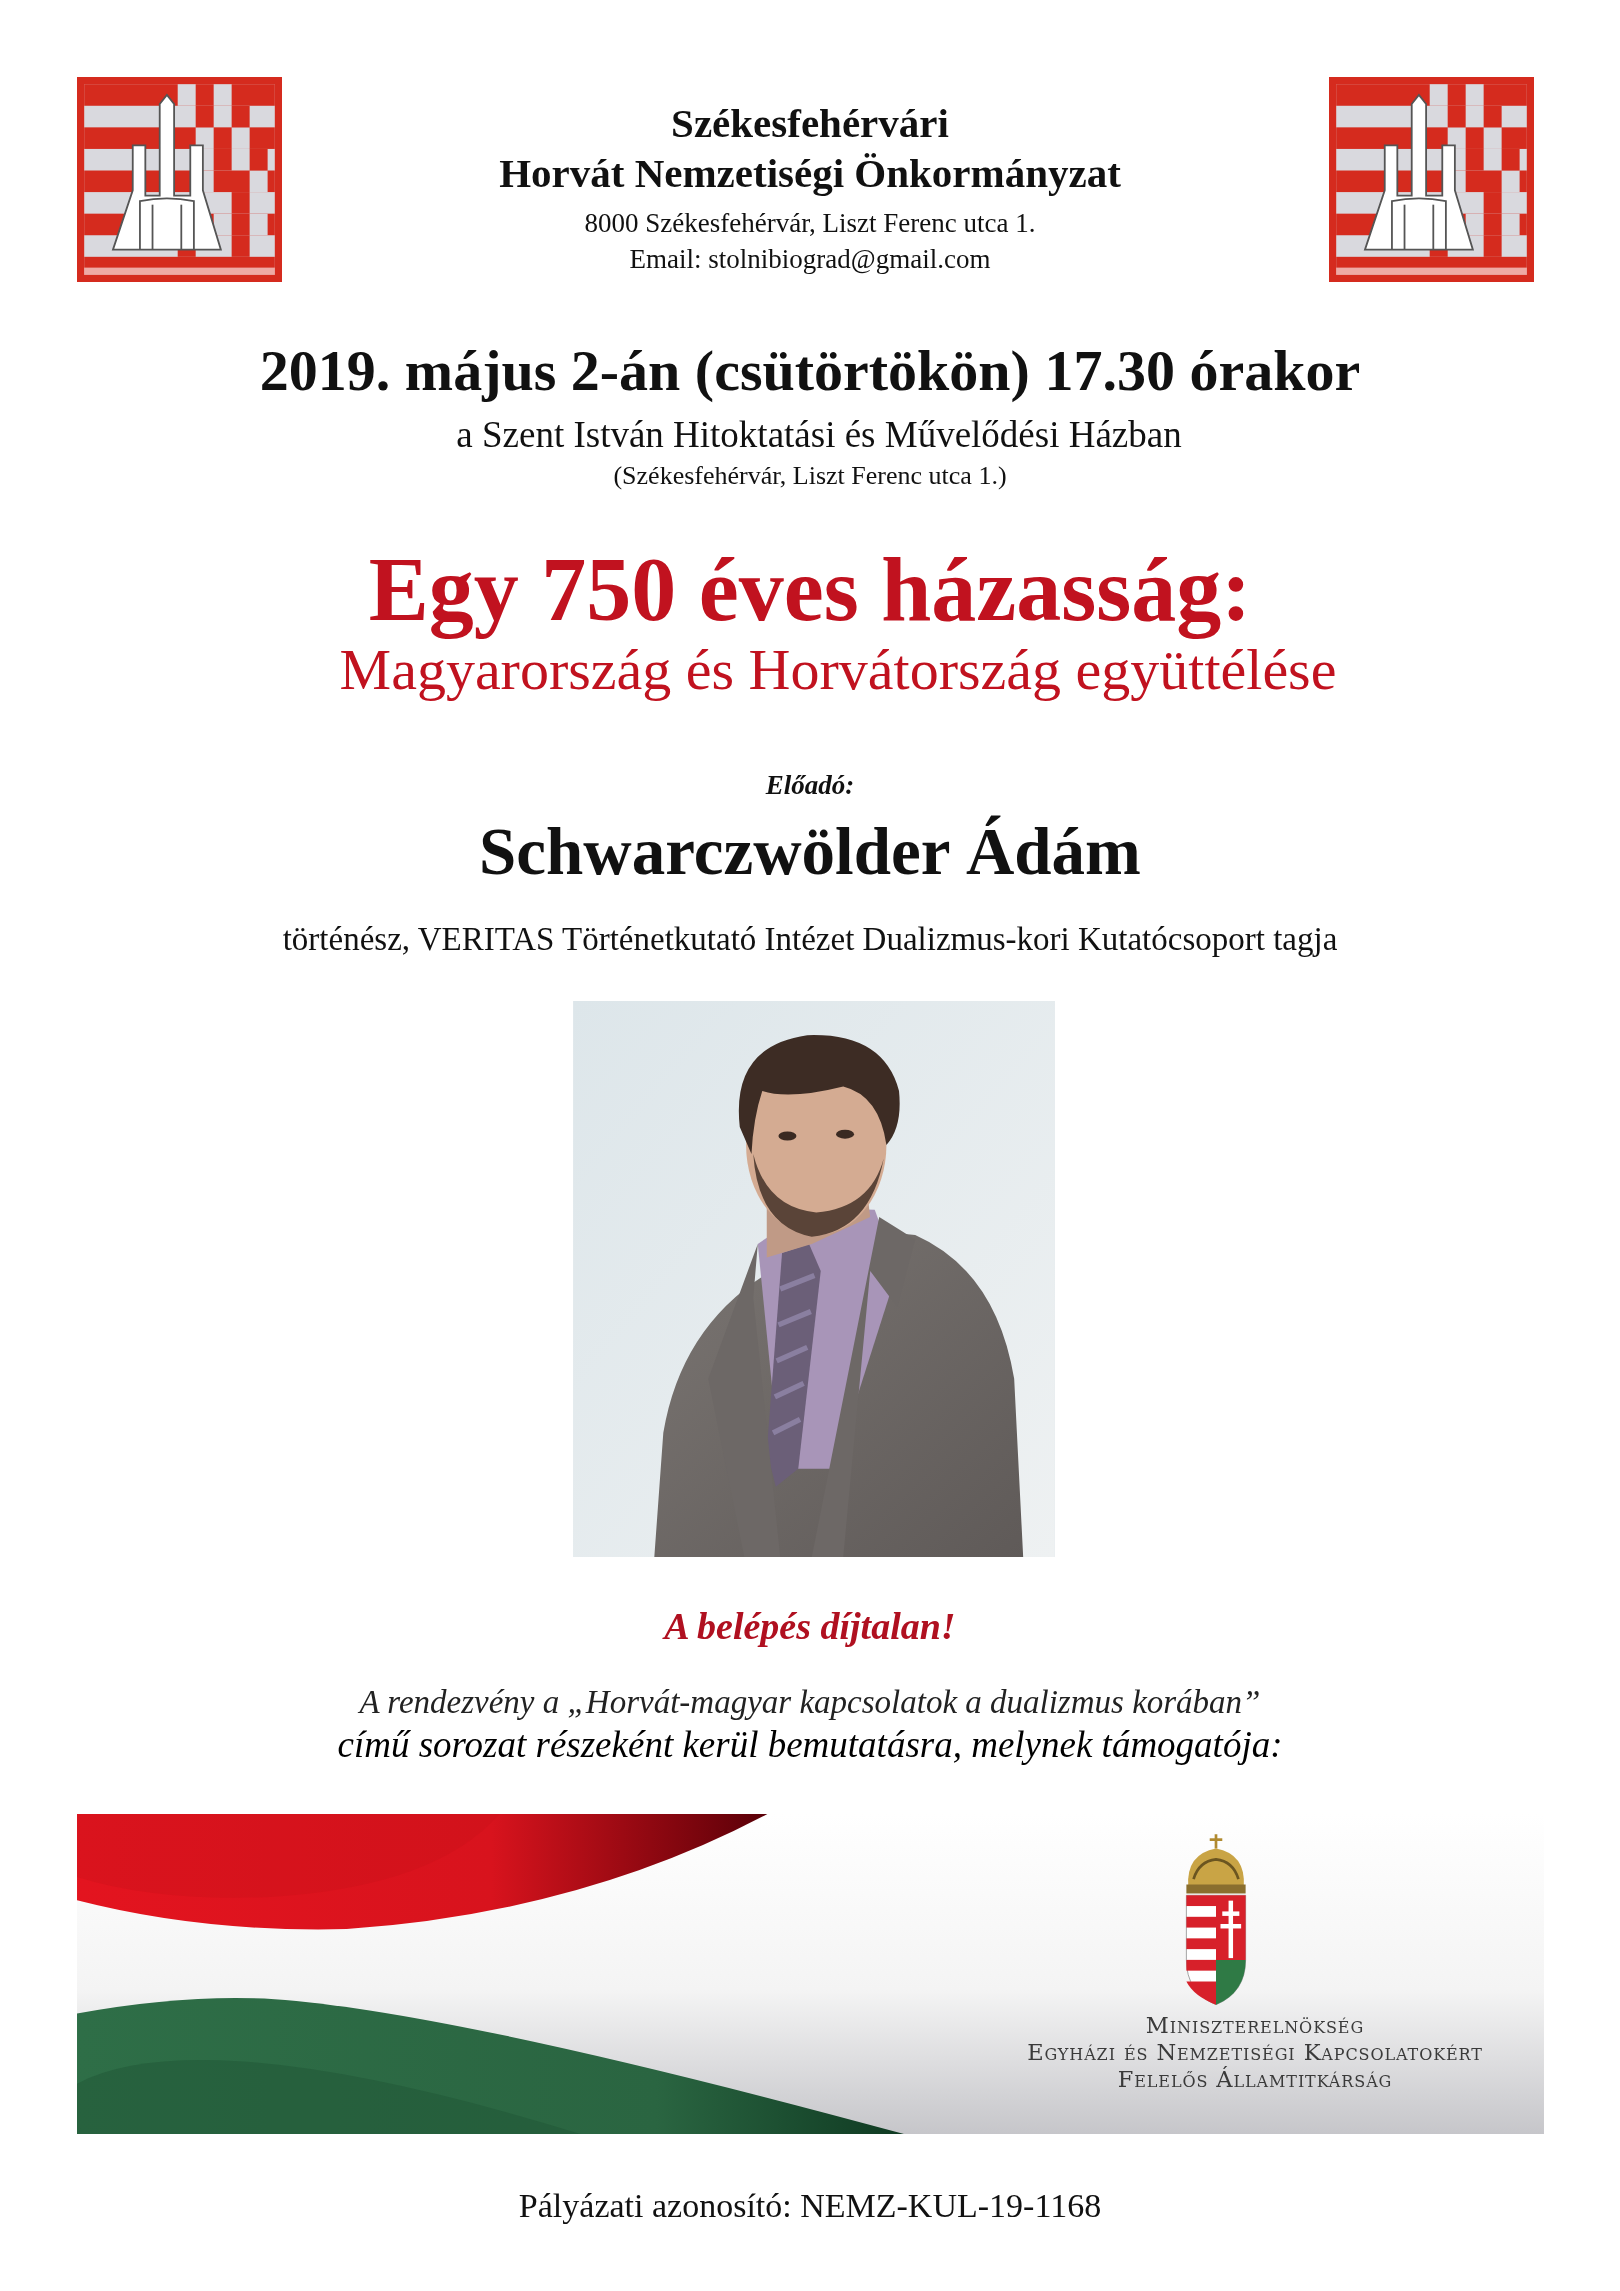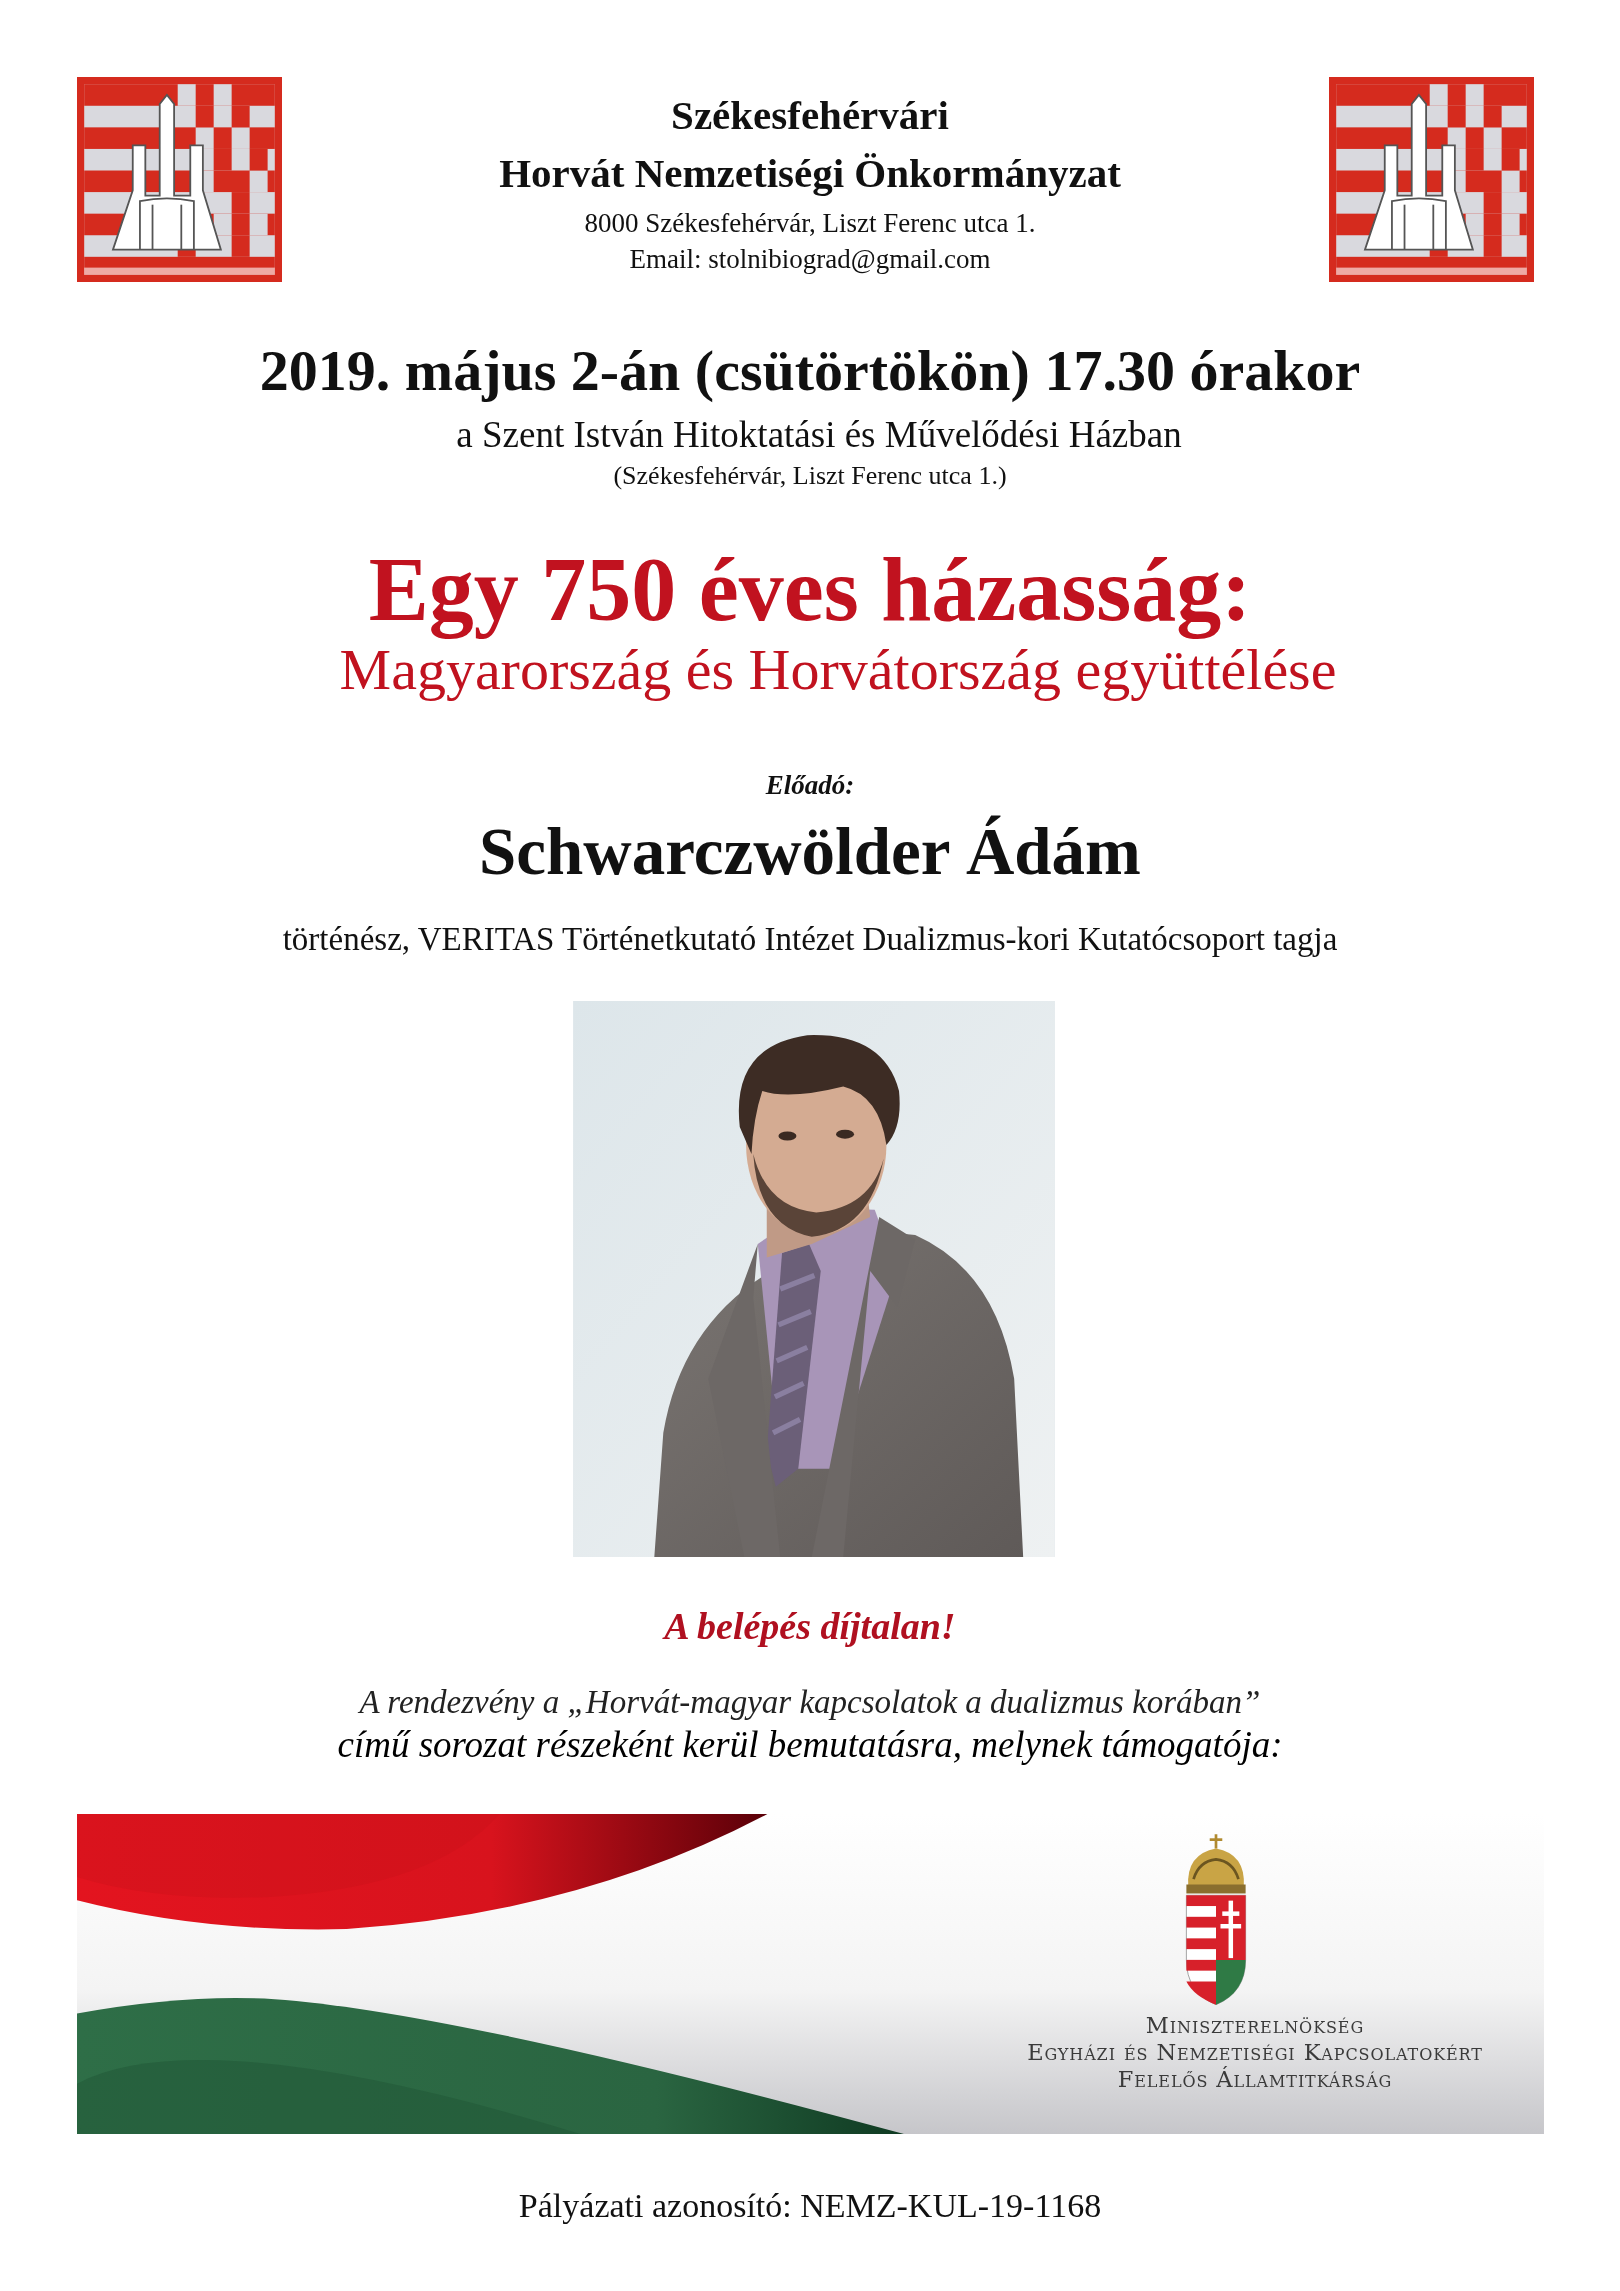--- a/index.html
+++ b/index.html
@@ -1,21 +1,21 @@
 <!DOCTYPE html>
 <html style="font-size:14.4px"><head>
 <meta charset="utf-8">
 <style>
   html, body { margin: 0; padding: 0; background: #ffffff; }
   body { width: 1620px; height: 2292px; position: relative; overflow: hidden; font-family: "Liberation Serif", serif; color: #111; }
   .abs { position: absolute; }
   .center { left: 0; width: 1620px; text-align: center; white-space: nowrap; }
   .logo { width: 205px; height: 205px; top: 77px; }
   .logo svg { width: 100%; height: 100%; display: block; }
-  #org-name-1 { top: 88px; font-size: 41px; font-weight: bold; line-height: 54px; }
+  #org-name-1 { top: 96px; font-size: 41px; font-weight: bold; line-height: 54px; }
   #org-name-2 { top: 146px; font-size: 41px; font-weight: bold; line-height: 54px; }
   #org-address { top: 205px; font-size: 27px; line-height: 36px; }
   #org-email { top: 241px; font-size: 27px; line-height: 36px; }
   #event-date { top: 335px; font-size: 58px; font-weight: bold; line-height: 72px; }
   #event-venue { top: 410px; font-size: 37px; font-weight: normal; line-height: 49px; padding-left: 9px; }
   #event-venue-address { top: 459px; font-size: 26px; line-height: 34px; }
   #lecture-title { top: 509px; font-size: 90px; font-weight: bold; line-height: 108px; color: #c1121f; margin-top: 27px; }
   #lecture-subtitle { top: 632px; font-size: 58px; font-weight: normal; line-height: 76px; color: #c1121f; padding-left: 28px; }
   #speaker-label { top: 745px; font-size: 27px; font-weight: bold; font-style: italic; line-height: 38px; margin-top: 21px; }
   #speaker-name { top: 810px; font-size: 67px; font-weight: bold; line-height: 83px; }

